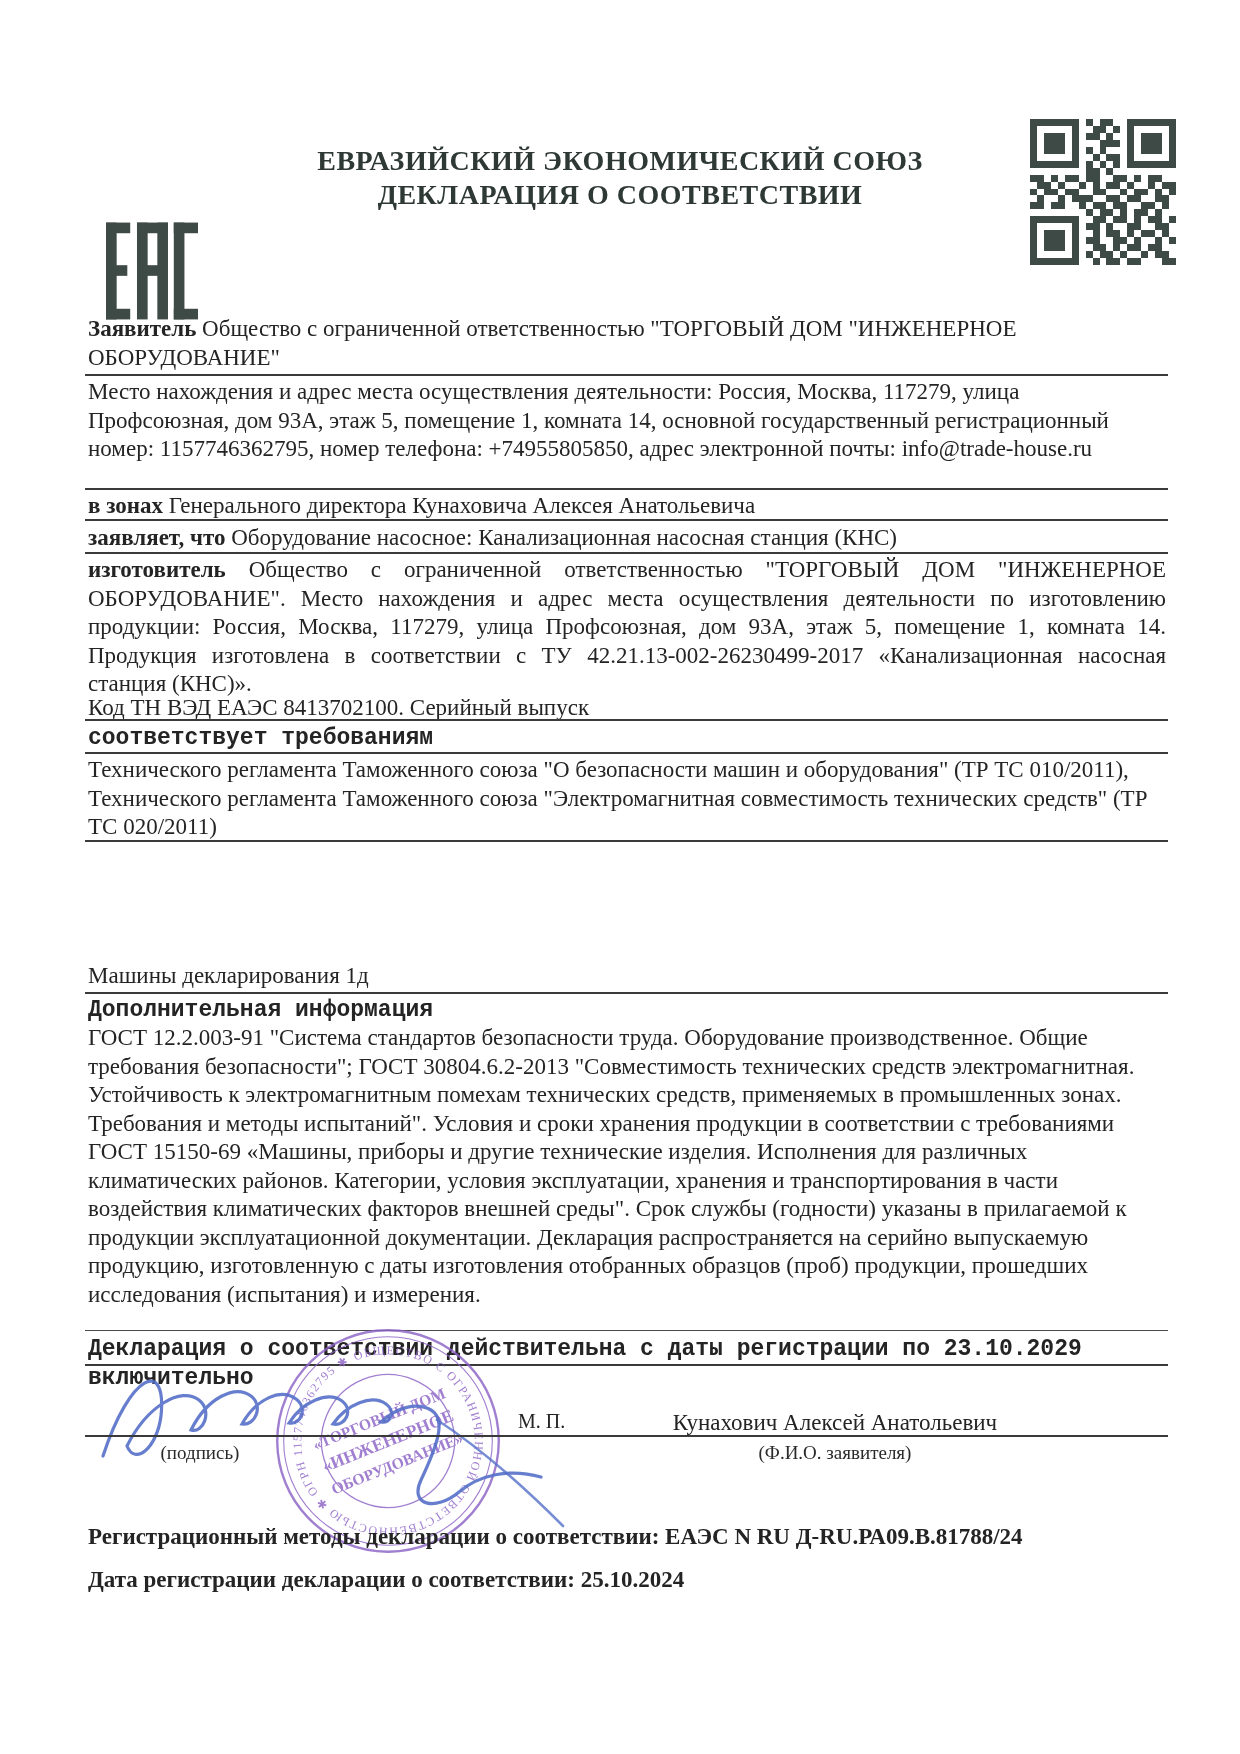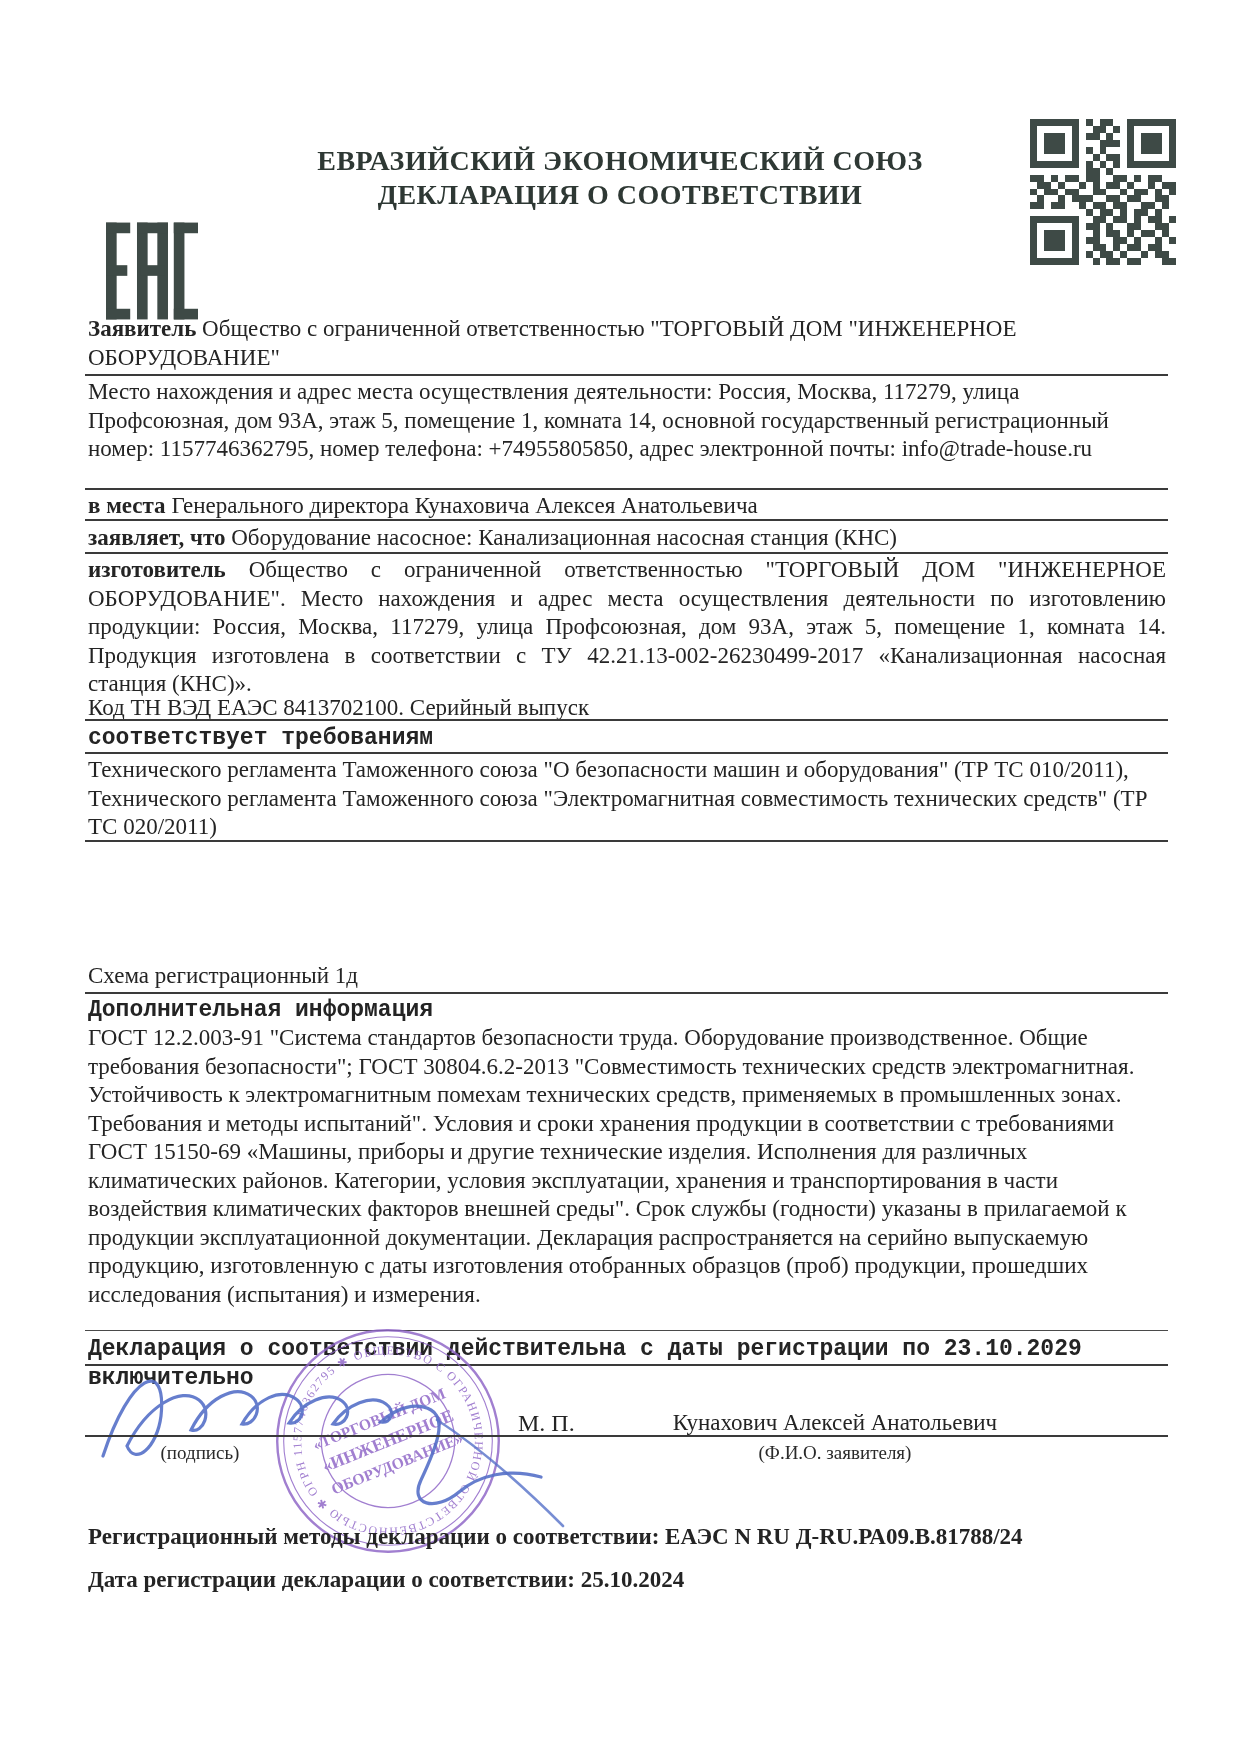--- a/index.html
+++ b/index.html
@@ -20,21 +20,21 @@
   .qr > div { background:#3e4a46; }
   .sec { position:absolute; left:88px; width:1078px; font-size:23px; line-height:28.5px; }
   .lbl { font-weight:bold; }
   .bold { font-weight:bold;font-family:Liberation Mono, monospace; }
   .just { text-align:justify; }
   .rule { position:absolute; left:85px; width:1083px; height:2px; background:#3a3a3a; }
   .rule.thin { height:1px; background:#4a4a4a; }
   .cap { position:absolute; font-size:19px; text-align:center; color:#2a2a2a; }
   .sig-svg   { position:absolute; left:85px;  top:1312px; width:560px; height:200px; }
   .stamp-svg { position:absolute; left:268px; top:1305px; width:240px; height:240px; opacity:0.82; }
-  .mp { position:absolute; left:518px; top:1394px; font-size:24px; }
+  .mp { position:absolute; left:518px; top:1394px; font-size:20px; }
   .fio-name { position:absolute; left:600px; top:1394px; width:470px; text-align:center; font-size:23px; }
   .footer-line { position:absolute; left:88px; width:1110px; font-size:23px; font-weight:bold; }
 </style>
 </head>
 <body>
 
 <div class="page">
 
   <div class="title">
     <div>ЕВРАЗИЙСКИЙ ЭКОНОМИЧЕСКИЙ СОЮЗ</div>
@@ -300,21 +300,21 @@
   <div class="sec" style="top:299px">
     <span class="lbl">Заявитель</span>
     <span>Общество с ограниченной ответственностью "ТОРГОВЫЙ ДОМ "ИНЖЕНЕРНОЕ ОБОРУДОВАНИЕ"</span>
   </div>
   <div class="rule" style="top:358px"></div>
 
   <div class="sec" style="top:362px">Место нахождения и адрес места осуществления деятельности: Россия, Москва, 117279, улица Профсоюзная, дом 93А, этаж 5, помещение 1, комната 14, основной государственный регистрационный номер: 1157746362795, номер телефона: +74955805850, адрес электронной почты: info@trade-house.ru</div>
   <div class="rule" style="top:472px"></div>
 
   <div class="sec" style="top:476px">
-    <span class="lbl">в места</span>
+    <span class="lbl">в зонах</span>
     <span>Генерального директора Кунаховича Алексея Анатольевича</span>
   </div>
   <div class="rule" style="top:503px"></div>
 
   <div class="sec" style="top:508px">
     <span class="lbl">заявляет, что</span>
     <span>Оборудование насосное: Канализационная насосная станция (КНС)</span>
   </div>
   <div class="rule" style="top:536px"></div>
 
@@ -324,21 +324,21 @@
   </div>
   <div class="sec" style="top:678px">Код ТН ВЭД ЕАЭС 8413702100. Серийный выпуск</div>
   <div class="rule" style="top:703px"></div>
 
   <div class="sec bold" style="top:708px">соответствует требованиям</div>
   <div class="rule" style="top:736px"></div>
 
   <div class="sec" style="top:740px">Технического регламента Таможенного союза "О безопасности машин и оборудования" (ТР ТС 010/2011), Технического регламента Таможенного союза "Электромагнитная совместимость технических средств" (ТР ТС 020/2011)</div>
   <div class="rule" style="top:824px"></div>
 
-  <div class="sec" style="top:946px">Схема регистрационный 1д</div>
+  <div class="sec" style="top:946px">Машины декларирования 1д</div>
   <div class="rule" style="top:976px"></div>
 
   <div class="sec bold" style="top:980px">Дополнительная информация</div>
   <div class="sec" style="top:1008px">
     <div>ГОСТ 12.2.003-91 "Система стандартов безопасности труда. Оборудование производственное. Общие требования безопасности"; ГОСТ 30804.6.2-2013 "Совместимость технических средств электромагнитная. Устойчивость к электромагнитным помехам технических средств, применяемых в промышленных зонах. Требования и методы испытаний". Условия и сроки хранения продукции в соответствии с требованиями ГОСТ 15150-69 «Машины, приборы и другие технические изделия. Исполнения для различных климатических районов. Категории, условия эксплуатации, хранения и транспортирования в части воздействия климатических факторов внешней среды". Срок службы (годности) указаны в прилагаемой к продукции эксплуатационной документации. Декларация распространяется на серийно выпускаемую продукцию, изготовленную с даты изготовления отобранных образцов (проб) продукции, прошедших исследования (испытания) и измерения.</div>
   </div>
   <div class="rule thin" style="top:1314px"></div>
 
   <div class="sec bold" style="top:1319px">Декларация о соответствии  действительна с даты регистрации по 23.10.2029 включительно</div>
   <div class="rule" style="top:1348px"></div>

